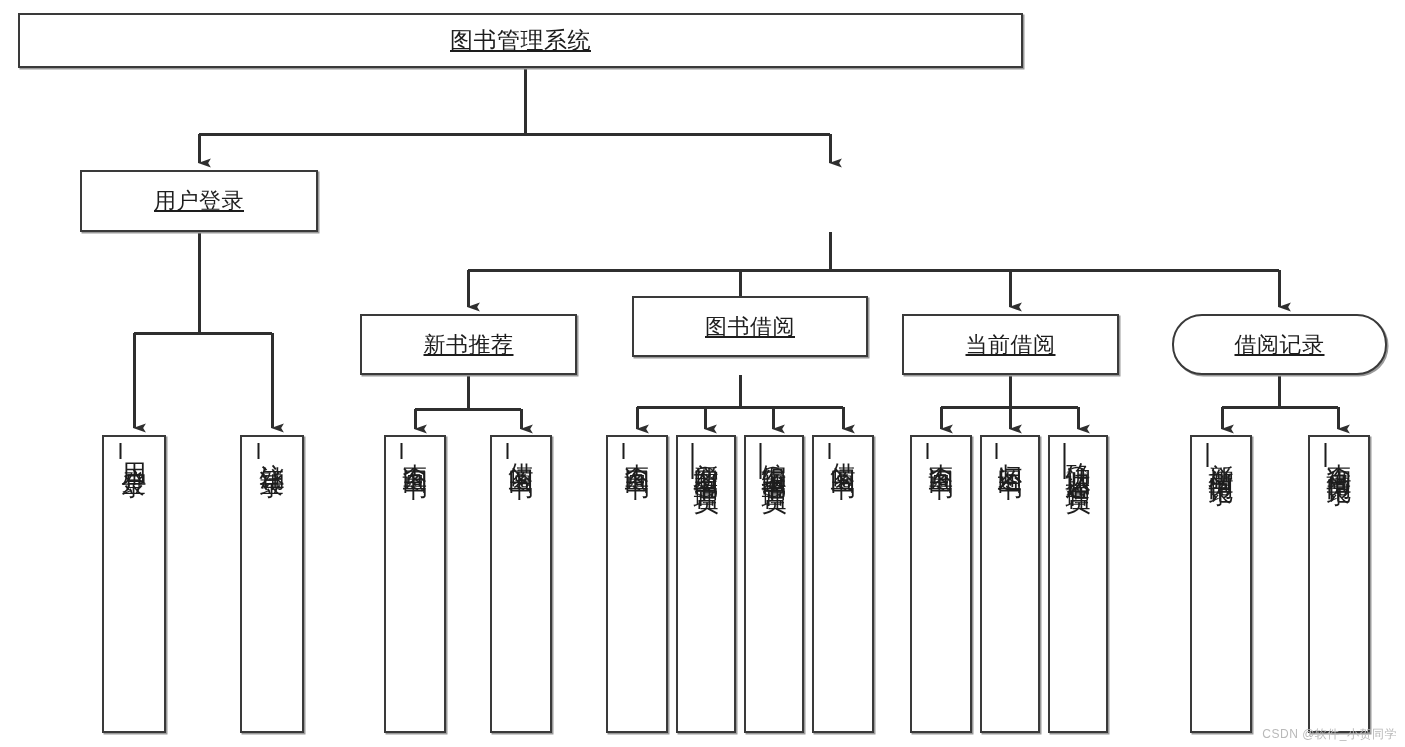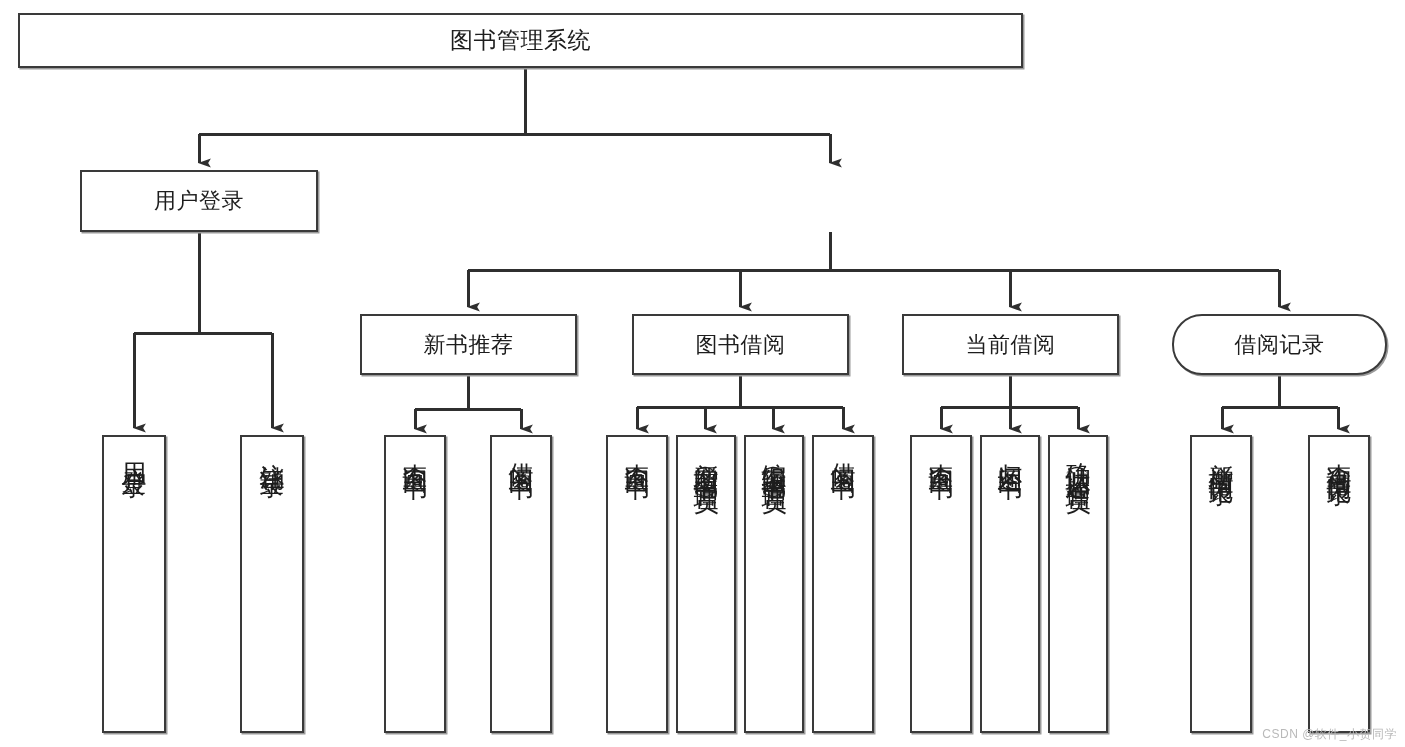--- a/index.html
+++ b/index.html
@@ -33,20 +33,21 @@
     box-shadow: 1.5px 1.5px 0 0 #9a9a9a;
     display: flex;
     align-items: center;
     justify-content: center;
     color: #1d1d1d;
   }
   .node .label {
     text-align: center;
     line-height: 1.15;
     white-space: nowrap;
+    text-decoration: underline;
   }
   
   .node.h .label {
     font-size: 22px;
     letter-spacing: 0.5px;
   }
   .node.root .label {
     font-size: 23px;
   }
   
@@ -134,21 +135,21 @@
     <span class="label">图书管理系统</span>
   </div>
 
   <div class="node h" style="left:80px; top:170px; width:238px; height:62px;">
     <span class="label">用户登录</span>
   </div>
 
   <div class="node h" style="left:360px; top:314px; width:217px; height:61px;">
     <span class="label">新书推荐</span>
   </div>
-  <div class="node h" style="left:632px; top:314px; width:217px; height:61px;">
+  <div class="node h" style="left:632px; top:296px; width:236px; height:61px;">
     <span class="label">图书借阅</span>
   </div>
   <div class="node h" style="left:902px; top:314px; width:217px; height:61px;">
     <span class="label">当前借阅</span>
   </div>
   <div class="node h" style="left:1172px; top:314px; width:215px; height:61px;border-radius:30px;">
     <span class="label">借阅记录</span>
   </div>
 
   <div class="node v" style="left:102px; top:435px; width:64px; height:298px;">

